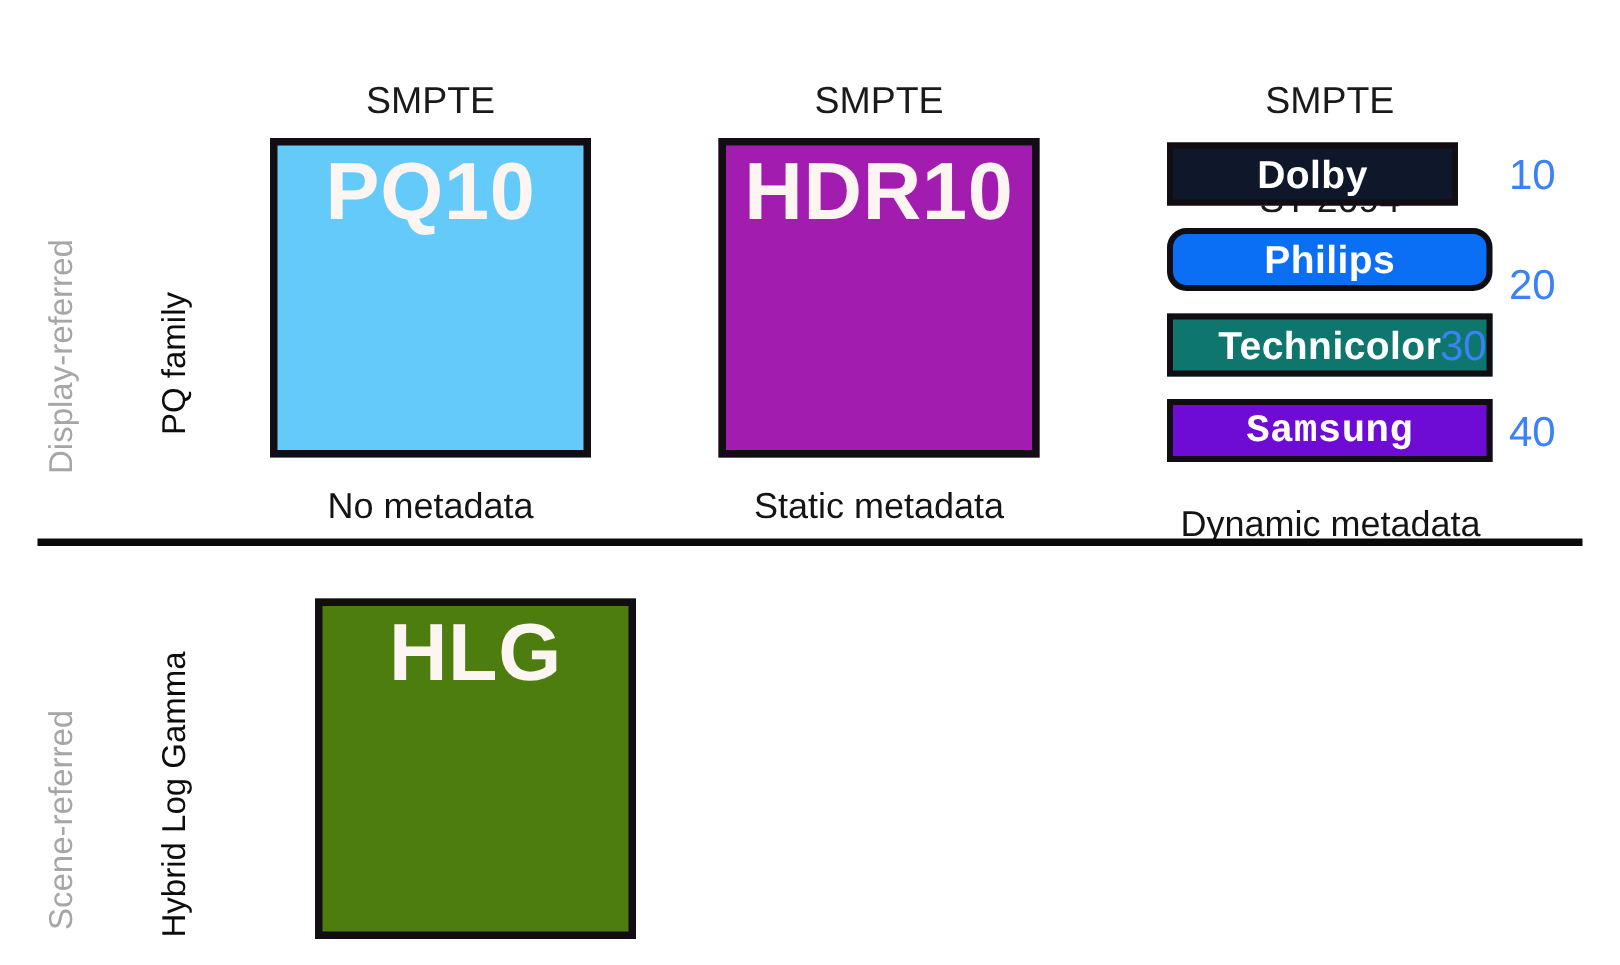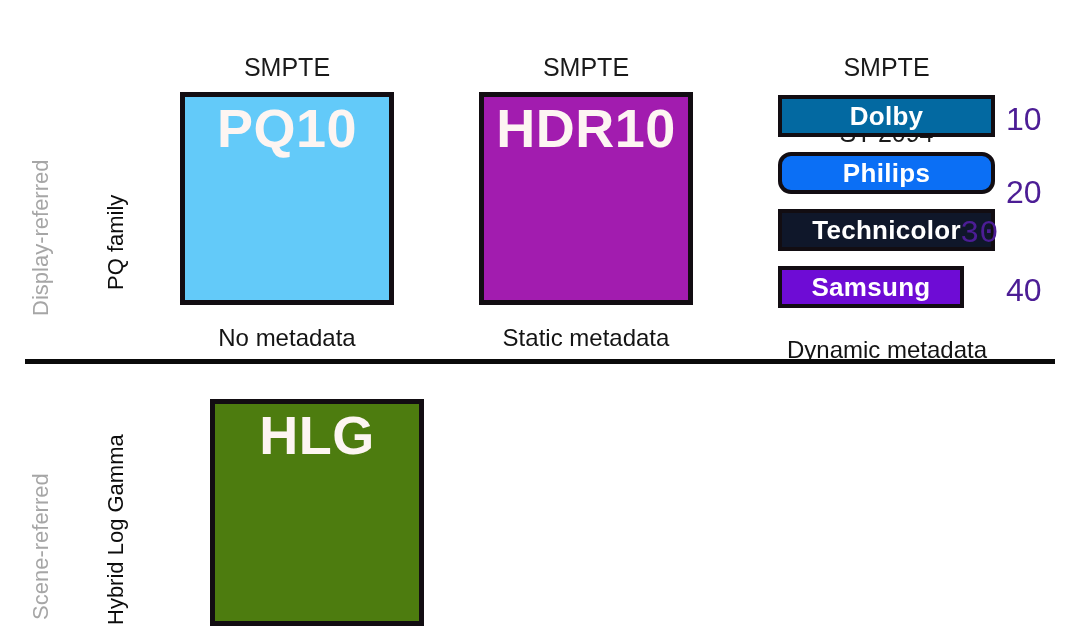--- a/index.html
+++ b/index.html
@@ -80,22 +80,22 @@
     justify-content: center;
   }
   .brandbar .brandlabel {
     font-size: 26px;
     font-weight: bold;
     color: #ffffff;
     letter-spacing: 0.3px;
   }
   .brandnum {
     position: absolute;
-    font-size: 32px;
-    color: #4c1d95;
+    font-size: 28px;
+    color: #3b82f6;
     text-align: left;
   }
 
   
   .divider {
     position: absolute;
     background: #0a0a0a;
   }
 </style>
 </head>
@@ -123,36 +123,36 @@
   <div class="vlabel family" style="left:105px; top:290px;">PQ family</div>
 
   <div class="fmtbox" id="box-pq10" style="left: 180px; top: 92px; width: 214px; height: 213px; background-color: rgb(99, 202, 249); border-color: rgb(18, 13, 18);">
     <span class="fmtlabel">PQ10</span>
   </div>
 
   <div class="fmtbox" id="box-hdr10" style="left: 479px; top: 92px; width: 214px; height: 213px; background-color: #a21caf; border-color: rgb(18, 13, 18);">
     <span class="fmtlabel">HDR10</span>
   </div>
 
-  <div class="brandbar" id="bar-dolby" style="left: 778px; top: 95px; width: 217px; height: 42px; background-color: #0369a1; border-color: rgb(18, 13, 18);">
+  <div class="brandbar" id="bar-dolby" style="left: 778px; top: 95px; width: 194px; height: 42px; background-color: #0f172a; border-color: rgb(18, 13, 18);">
     <span class="brandlabel">Dolby</span>
   </div>
   <div class="brandnum" style="left:1006px; top:101px;">10</div>
 
   <div class="brandbar" id="bar-philips" style="left: 778px; top: 152px; width: 217px; height: 42px; background-color: rgb(11, 111, 245); border-color: rgb(18, 13, 18); border-radius: 13px;">
     <span class="brandlabel">Philips</span>
   </div>
   <div class="brandnum" style="left:1006px; top:158px;margin-top:16px;">20</div>
 
-  <div class="brandbar" id="bar-technicolor" style="left: 778px; top: 209px; width: 217px; height: 42px; background-color: #0f172a; border-color: rgb(18, 13, 18);">
+  <div class="brandbar" id="bar-technicolor" style="left: 778px; top: 209px; width: 217px; height: 42px; background-color: #0f766e; border-color: rgb(18, 13, 18);">
     <span class="brandlabel">Technicolor</span>
   </div>
-  <div class="brandnum" style="left:960px; top:215px;font-family:Liberation Mono, monospace;">30</div>
+  <div class="brandnum" style="left:960px; top:215px;">30</div>
 
-  <div class="brandbar" id="bar-samsung" style="left: 778px; top: 266px; width: 186px; height: 42px; background-color: rgb(110, 12, 213); border-color: rgb(18, 13, 18);">
+  <div class="brandbar" id="bar-samsung" style="left: 778px; top: 266px; width: 217px; height: 42px; background-color: rgb(110, 12, 213); border-color: rgb(18, 13, 18); font-family: Liberation Mono, monospace;">
     <span class="brandlabel">Samsung</span>
   </div>
   <div class="brandnum" style="left:1006px; top:272px;text-align:center;">40</div>
 
   <div class="caption" style="left:180px; top:324px; width:214px;">No metadata</div>
   <div class="caption" style="left:479px; top:324px; width:214px;">Static metadata</div>
   <div class="caption" style="left:765px; top:336px; width:244px;">Dynamic metadata</div>
 
   <div class="divider" style="left:25px; top:359px; width:1030px; height:5px;"></div>
 

